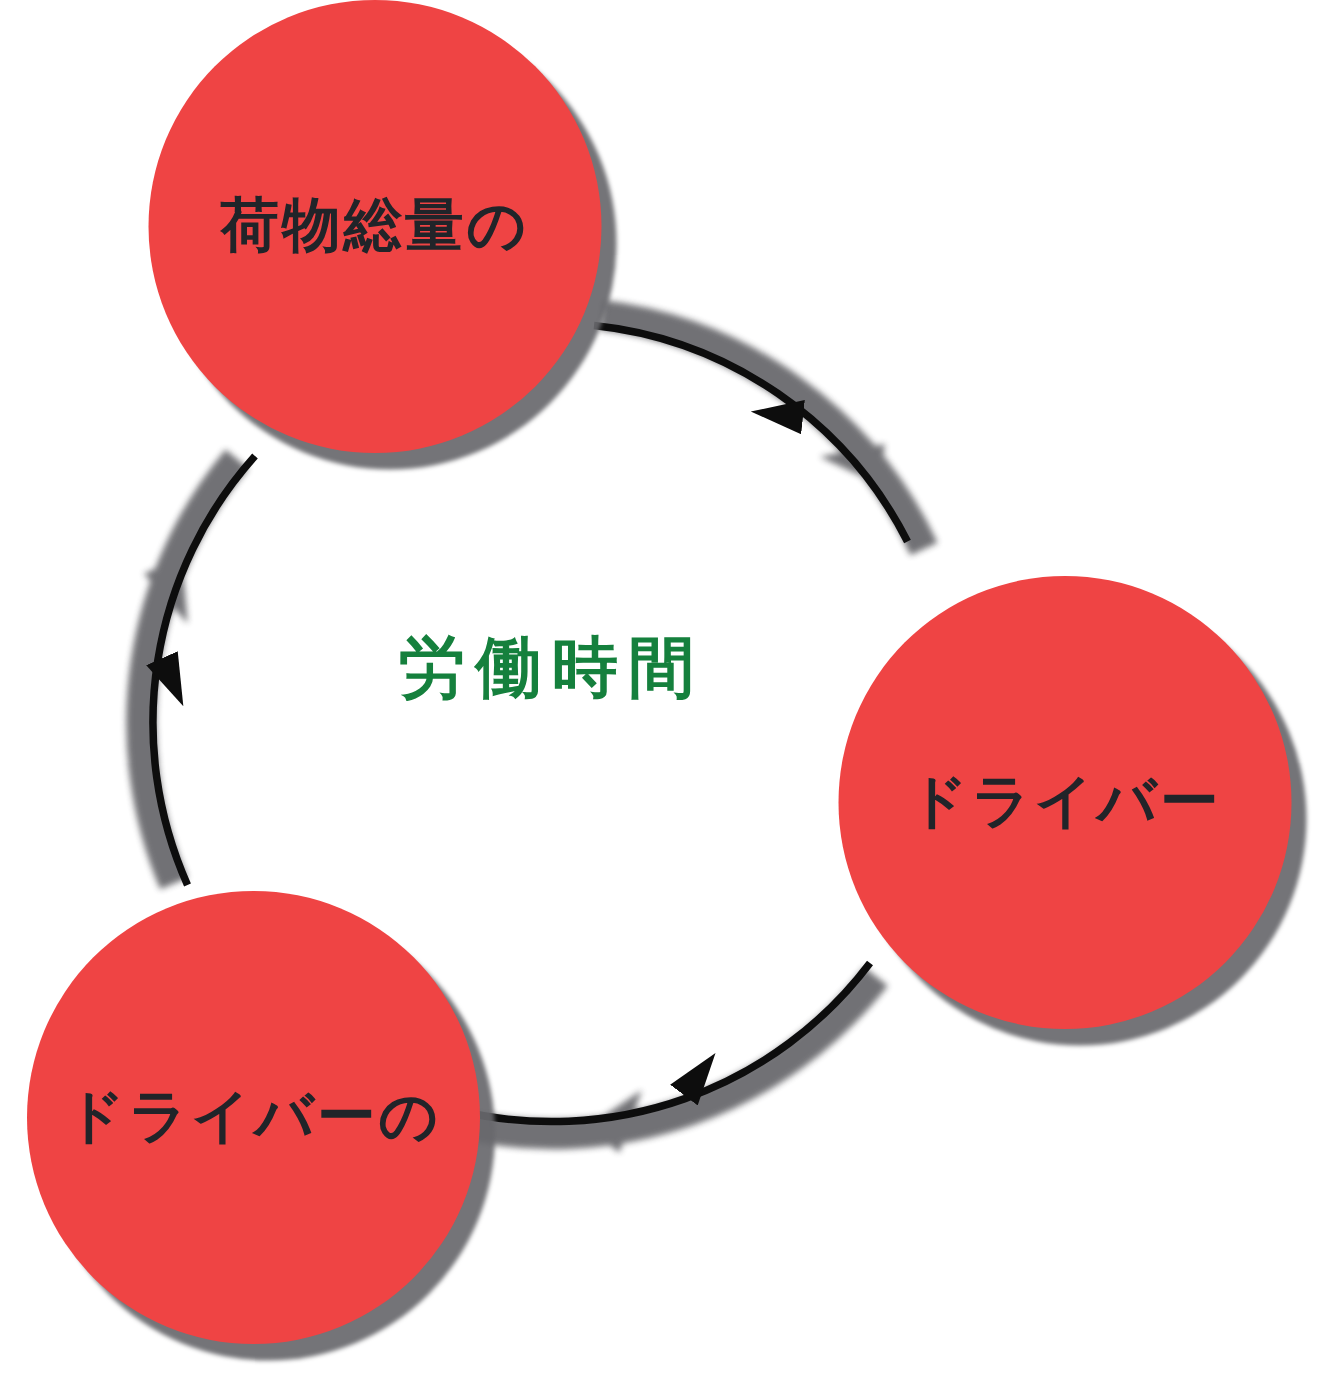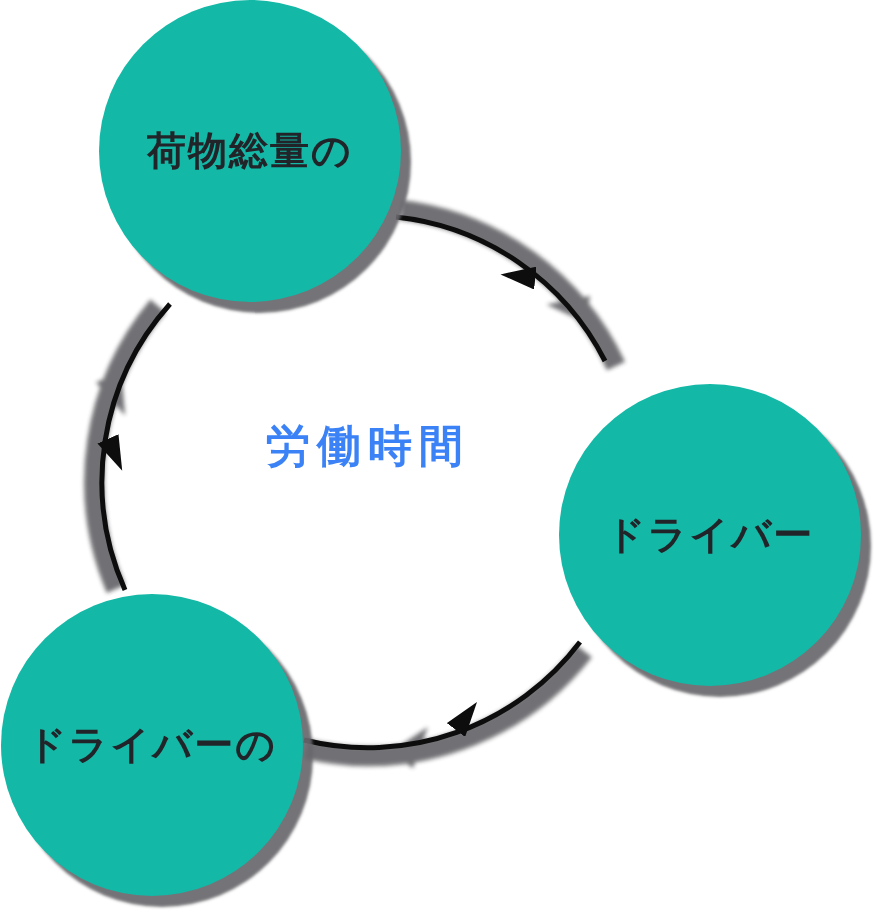--- a/index.html
+++ b/index.html
@@ -9,46 +9,46 @@
     overflow:hidden;
     background:#ffffff;
     font-family:"Liberation Sans","DejaVu Sans",sans-serif;
   }
   .arc-layer{position:absolute;left:0;top:0;z-index:1;}
   .center-label{
     position:absolute;
     left:148px;top:414px;width:440px;
     z-index:2;
     text-align:center;
-    color:#3b82f6;
+    color:#15803d;
     font-weight:700;
     font-size:44px;
     line-height:64px;
     letter-spacing:7px;
   }
   .center-label .l2{word-spacing:18px;}
   .satellite{
     position:absolute;
     width:302px;height:302px;
     border-radius:50%;
-    background:#14b8a6;
+    background:#ef4444;
     box-shadow:10px 11px 3px rgba(104,104,108,0.92);
     z-index:3;
     display:flex;flex-direction:column;
     align-items:center;justify-content:center;
     text-align:center;
     color:#212429;
     font-weight:600;
     font-size:39px;
     line-height:58px;
     letter-spacing:2px;
   }
   .sat-tl{left:99px;top:0px;}
   .sat-r{left:559px;top:384px;}
-  .sat-bl{left:1px;top:594px;}
+  .sat-bl{left:18px;top:594px;}
 </style>
 </head>
 <body>
 
 <div class="stage">
 
   <svg class="arc-layer" width="888" height="916" viewBox="0 0 888 916">
     <defs>
       <marker id="arrow-black" viewBox="0 0 7 4.6" markerUnits="userSpaceOnUse" markerWidth="35" markerHeight="23" refX="29" refY="11.5" orient="auto">
         <path d="M0 0 L7 2.3 L0 4.6 Z" fill="#0d0d0d"></path>

